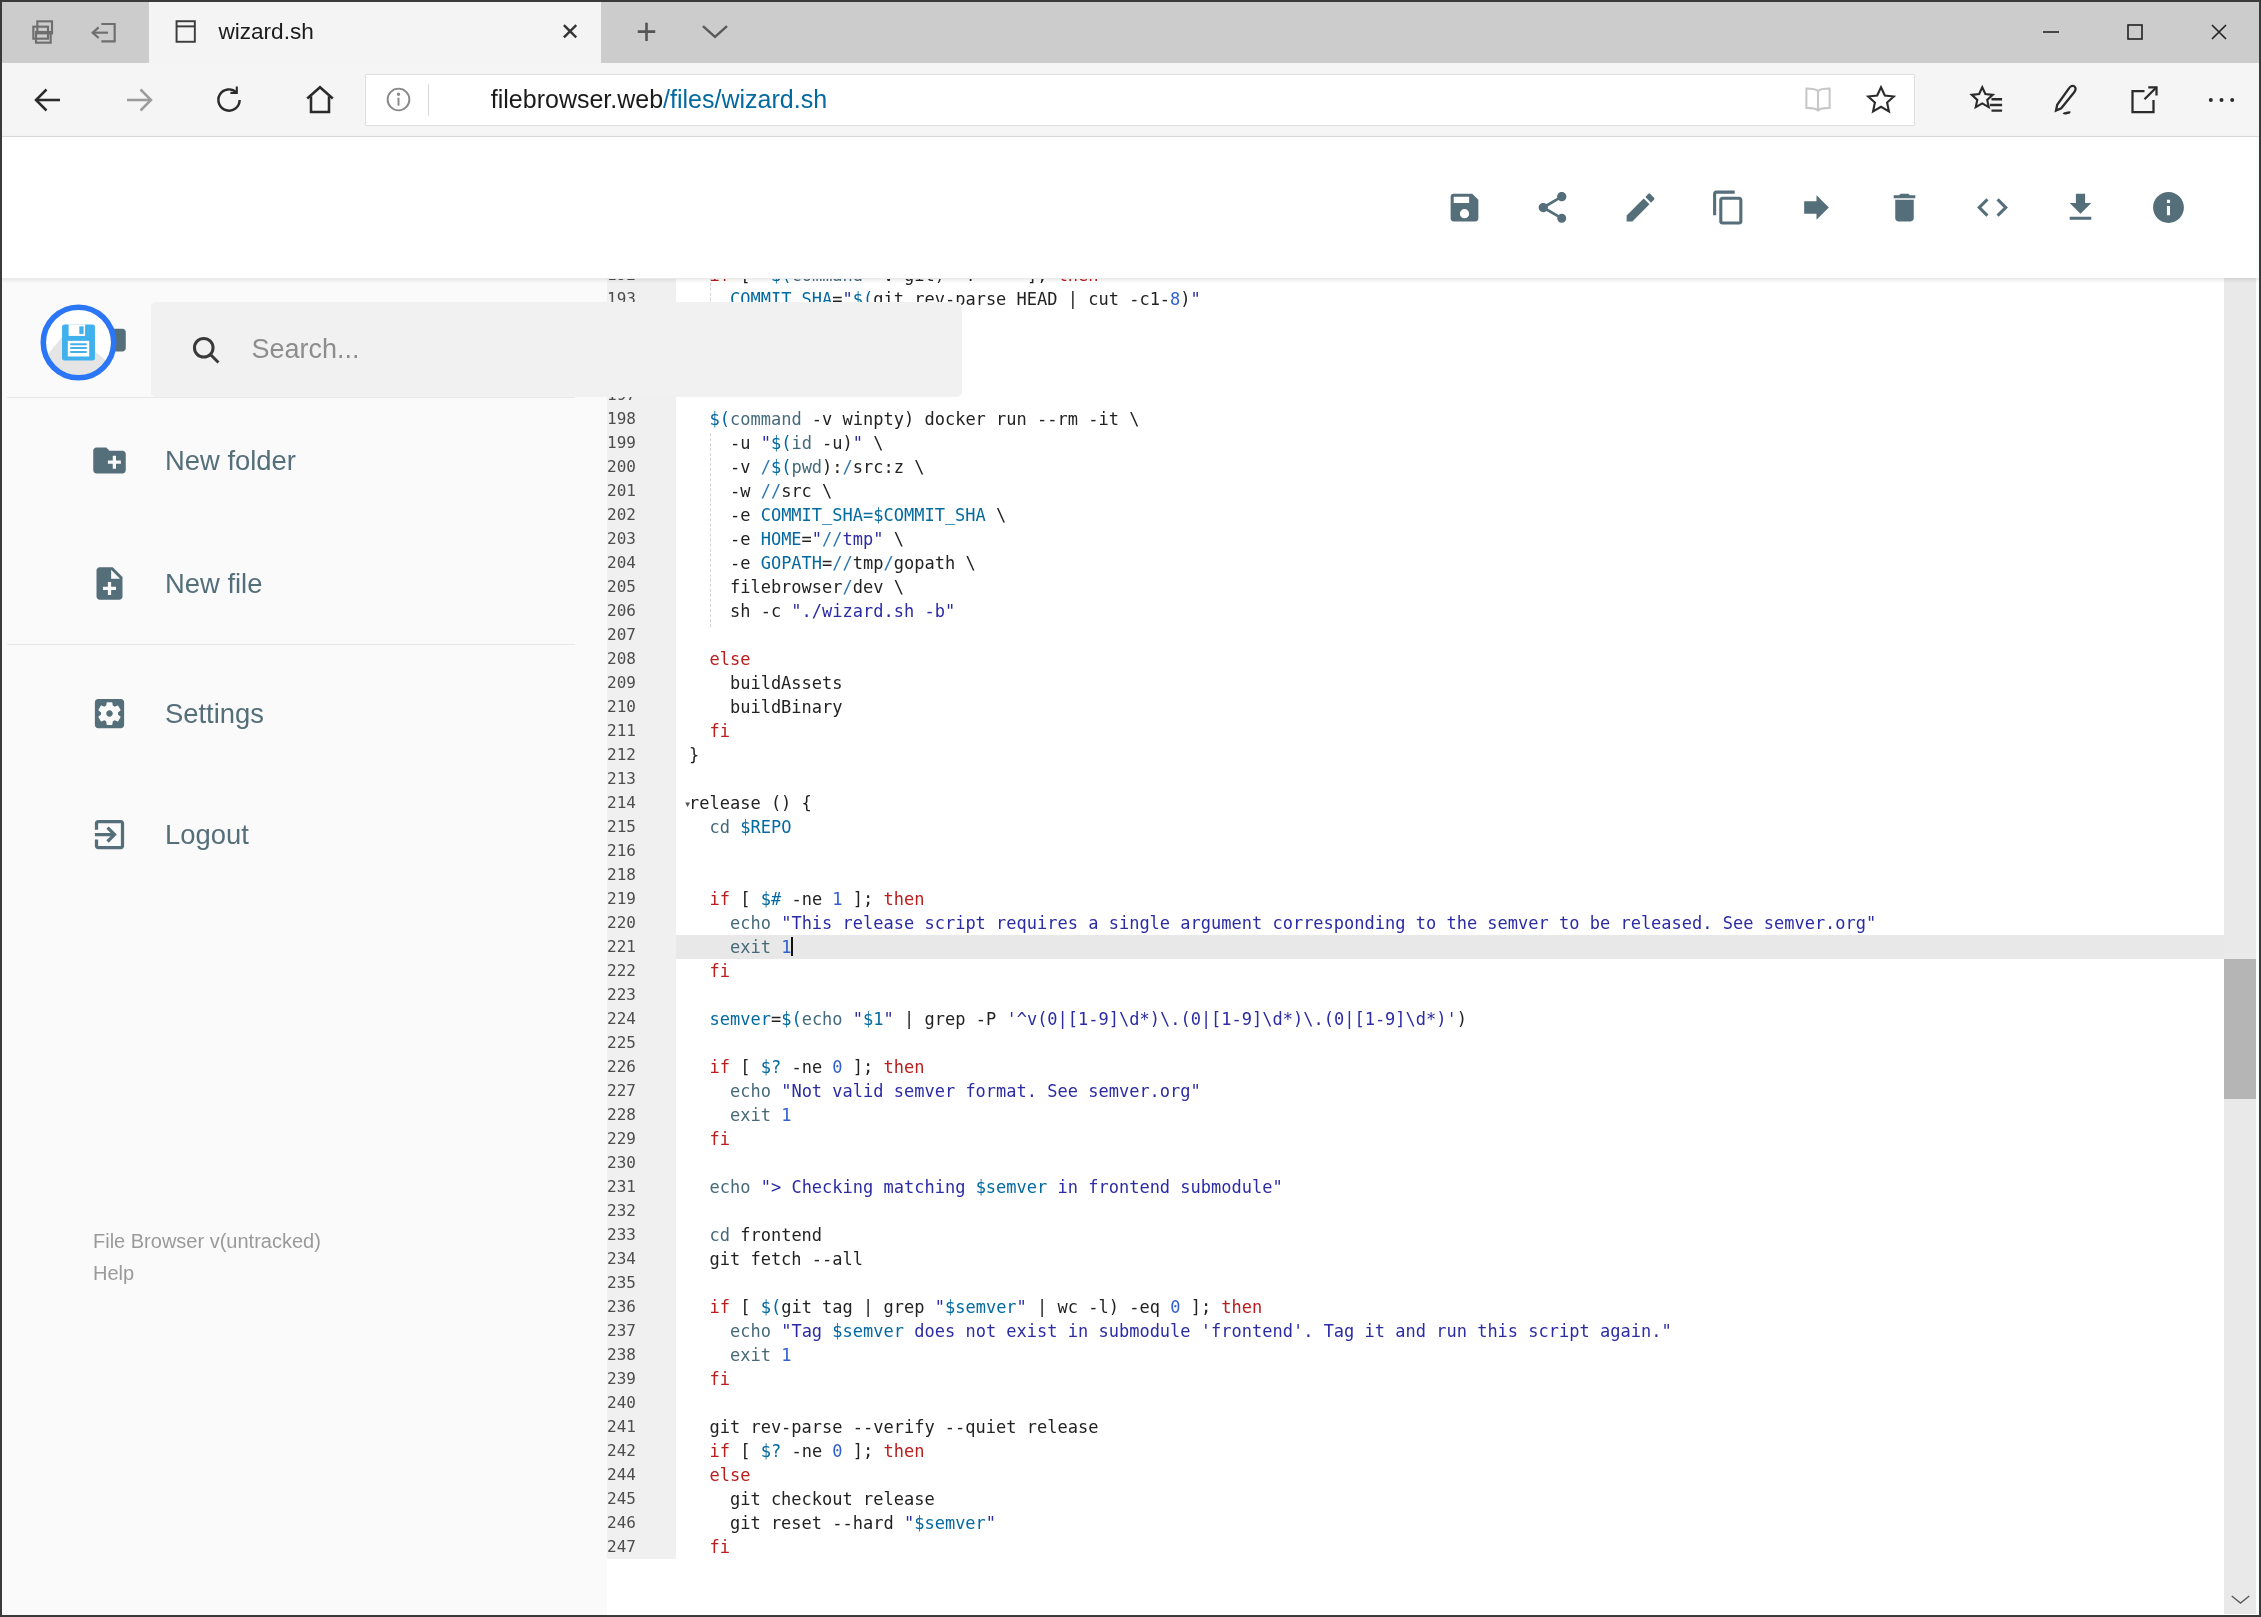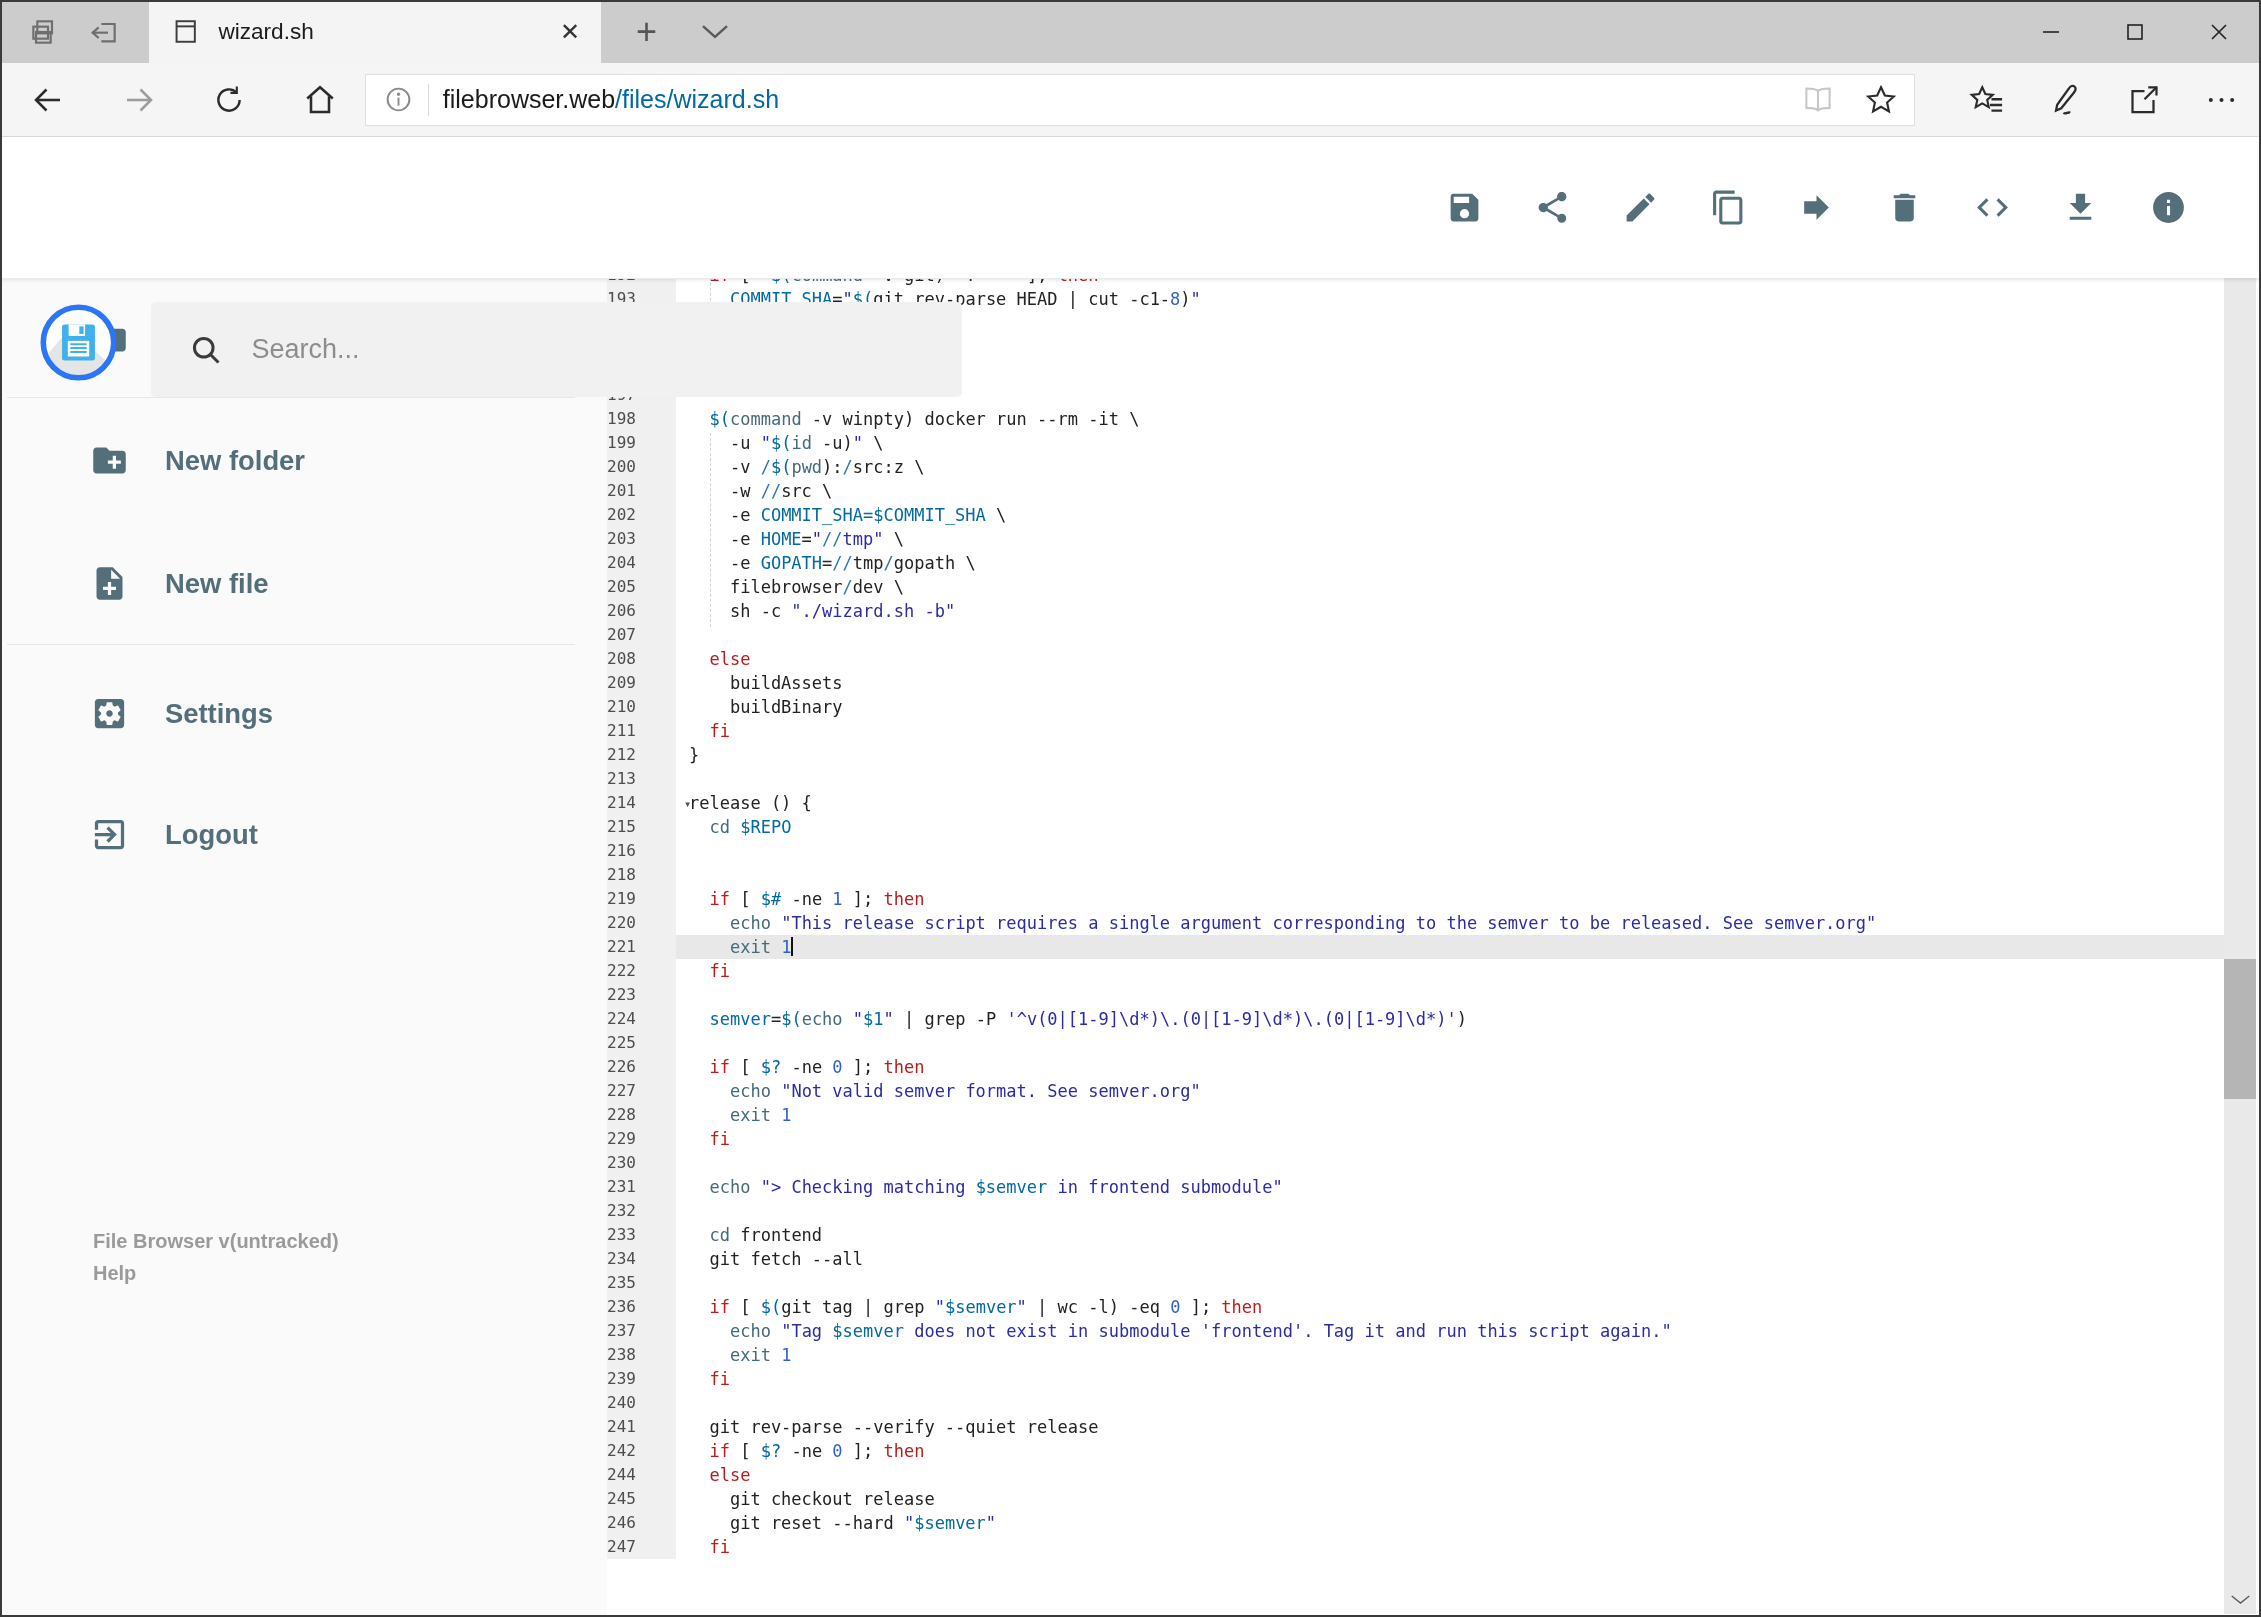--- a/index.html
+++ b/index.html
@@ -20,36 +20,36 @@
   .win-controls{position:absolute;right:0;top:0;height:63px;display:flex;}
   .win-btn{width:84px;height:63px;display:flex;align-items:center;justify-content:center;}
 
   
   .navbar{position:absolute;left:0;top:63px;width:100%;height:74px;background:#f5f5f5;border-bottom:0.8px solid #dcdcdc;box-sizing:border-box;}
   .nav-btn{position:absolute;top:0;width:73px;height:74px;display:flex;align-items:center;justify-content:center;}
   .urlbox{position:absolute;left:365px;top:10.5px;width:1550px;height:52px;background:#fff;border:0.8px solid #dedede;box-sizing:border-box;display:flex;align-items:center;}
   .url-info{margin-left:18px;flex:none;}
   .url-sep{width:0.8px;height:32px;background:#d9d9d9;margin-left:14.5px;flex:none;}
   .url-text{margin-left:14.5px;font-size:25px;white-space:nowrap;flex:1;overflow:hidden;}
-  .url-domain{color:#1a1a1a;}
+  .url-domain{color:#1a1a1a;margin-left:48px;}
   .url-path{color:#0369a1;}
   .url-icons{display:flex;gap:29px;margin-right:16px;flex:none;align-items:center;}
   .nav-right{position:absolute;right:6.5px;top:0;height:74px;display:flex;align-items:center;gap:42px;padding-right:14.5px;}
 
   
   .appheader{position:absolute;left:0;top:137px;width:100%;height:141px;background:#ffffff;box-shadow:0 2.4px 4.8px rgba(0,0,0,0.14);z-index:5;}
   .logo{position:absolute;left:39px;top:166px;width:79px;height:79px;}
   .searchbox{position:absolute;left:151px;top:165px;width:811px;height:95px;background:#f1f1f1;border-radius:4.8px;display:flex;align-items:center;}
   .searchbox .mag{margin-left:37px;flex:none;}
   .search-ph{margin-left:27.4px;font-size:27px;color:#8d8d8d;}
   .header-tools{position:absolute;right:74px;top:0;height:141px;display:flex;align-items:center;gap:51px;}
   .tool-btn{width:37px;height:37px;display:flex;align-items:center;justify-content:center;}
 
   
-  .sidebar{position:absolute;left:0;top:279px;width:607px;height:1338px;background:#fafafa;font-weight:bold;}
+  .sidebar{position:absolute;left:0;top:279px;width:607px;height:1338px;background:#fafafa;}
   .side-item{position:absolute;left:0;width:581px;height:89px;display:flex;align-items:center;}
   .side-item .s-icon{margin-left:90px;flex:none;width:39px;height:39px;}
   .side-label{margin-left:36px;font-size:27.4px;color:#546e7a;}
   .side-div{position:absolute;left:6.5px;width:568px;height:0;border-top:0.8px solid #e7e7e7;}
   .side-footer{position:absolute;left:93px;top:946px;font-size:20px;color:#9a9a9a;line-height:32px;}
   .side-footer .helplink{display:block;}
 
   
   .code-viewport{position:absolute;left:607px;top:279px;width:1617px;height:1338px;background:#fff;overflow:hidden;}
   .code-inner{position:relative;margin-top:-16px;}

